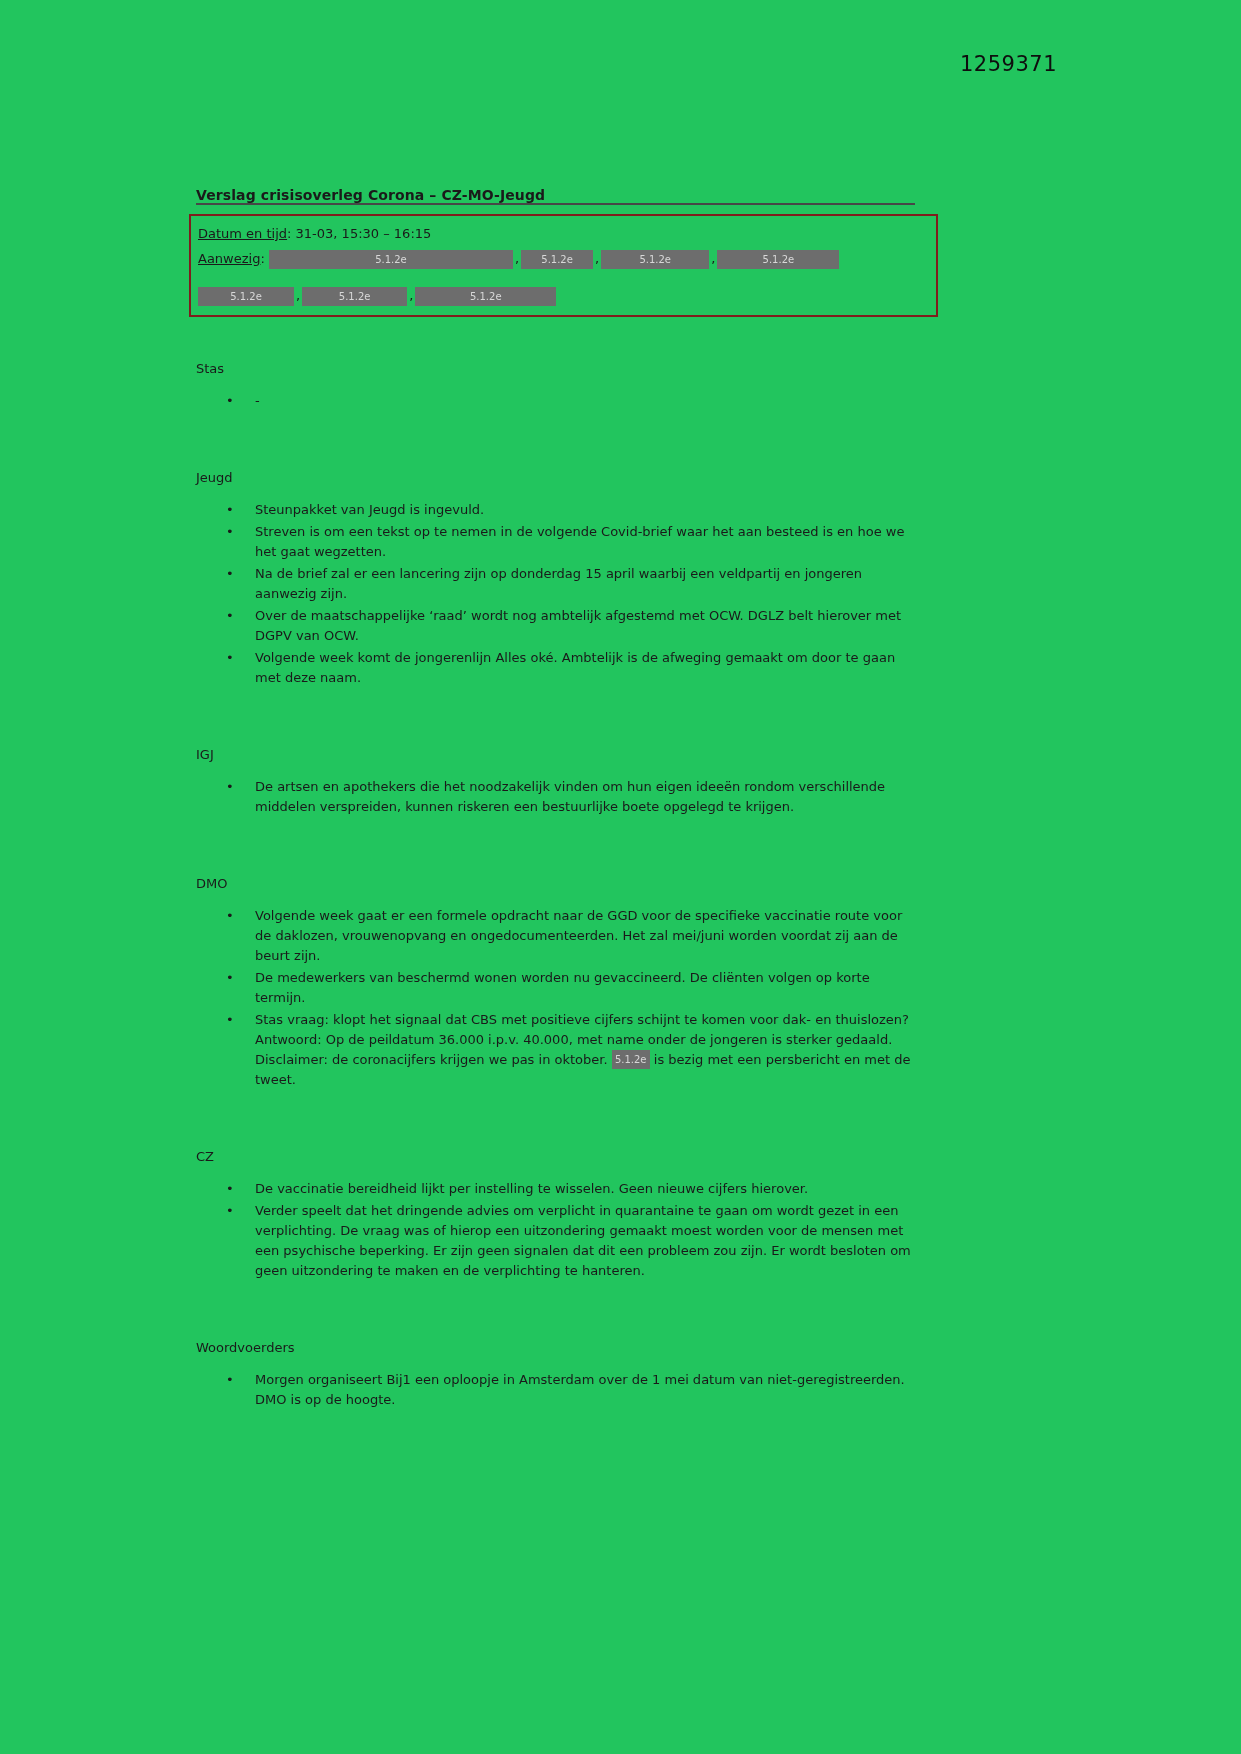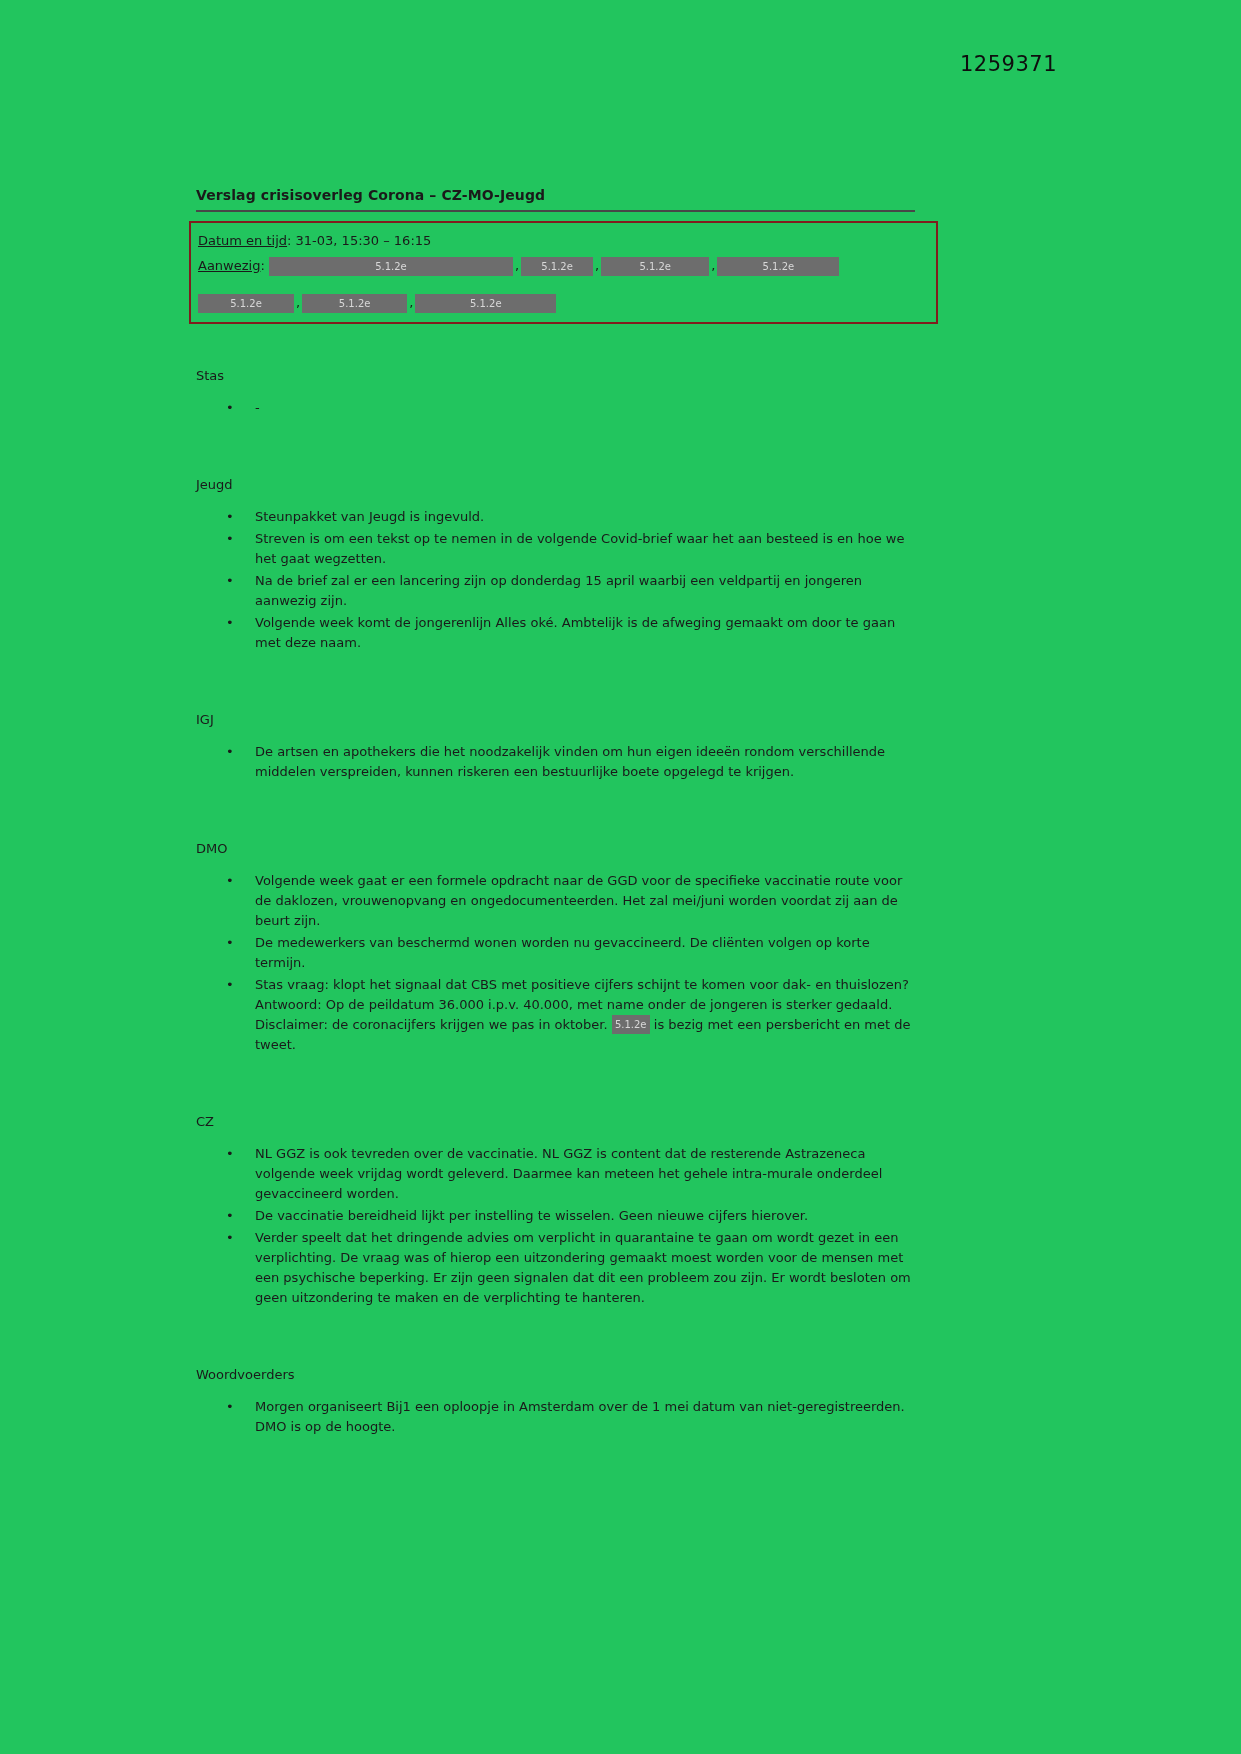--- a/index.html
+++ b/index.html
@@ -26,21 +26,20 @@
     color: #0e0e0e;
   }
   .content {
     position: absolute;
     left: 196px;
     top: 187px;
     width: 722px;
   }
   .title-row {
     border-bottom: 2px solid #474747;
-    padding-bottom: 7px;
     width: 719px;
   }
   .title {
     font-weight: 700;
     font-size: 14px;
     letter-spacing: 0.1px;
   }
   .meta-box {
     border: 2px solid #7f1d1d;
     margin-top: 9px;
@@ -118,41 +117,41 @@
           <ul class="bullets">
             <li class="bullet">-</li>
           </ul>
         </section>
         <section class="doc-section">
           <div class="section-heading">Jeugd</div>
           <ul class="bullets">
             <li class="bullet">Steunpakket van Jeugd is ingevuld.</li>
             <li class="bullet">Streven is om een tekst op te nemen in de volgende Covid-brief waar het aan besteed is en hoe we het gaat wegzetten.</li>
             <li class="bullet">Na de brief zal er een lancering zijn op donderdag 15 april waarbij een veldpartij en jongeren aanwezig zijn.</li>
+            <li class="bullet">Over de maatschappelijke ‘raad’ wordt nog ambtelijk afgestemd met OCW. DGLZ belt hierover met DGPV van OCW.</li>
             <li class="bullet">Volgende week komt de jongerenlijn Alles oké. Ambtelijk is de afweging gemaakt om door te gaan met deze naam.</li>
           </ul>
         </section>
         <section class="doc-section">
           <div class="section-heading">IGJ</div>
           <ul class="bullets">
             <li class="bullet">De artsen en apothekers die het noodzakelijk vinden om hun eigen ideeën rondom verschillende middelen verspreiden, kunnen riskeren een bestuurlijke boete opgelegd te krijgen.</li>
           </ul>
         </section>
         <section class="doc-section">
           <div class="section-heading">DMO</div>
           <ul class="bullets">
             <li class="bullet">Volgende week gaat er een formele opdracht naar de GGD voor de specifieke vaccinatie route voor de daklozen, vrouwenopvang en ongedocumenteerden. Het zal mei/juni worden voordat zij aan de beurt zijn.</li>
             <li class="bullet">De medewerkers van beschermd wonen worden nu gevaccineerd. De cliënten volgen op korte termijn.</li>
             <li class="bullet">Stas vraag: klopt het signaal dat CBS met positieve cijfers schijnt te komen voor dak- en thuislozen? Antwoord: Op de peildatum 36.000 i.p.v. 40.000, met name onder de jongeren is sterker gedaald. Disclaimer: de coronacijfers krijgen we pas in oktober. <span class="redaction inline" style="width: 38px;">5.1.2e</span> is bezig met een persbericht en met de tweet.</li>
           </ul>
         </section>
         <section class="doc-section">
           <div class="section-heading">CZ</div>
           <ul class="bullets">
-            <li class="bullet">NL GGZ is ook tevreden over de vaccinatie. NL GGZ is content dat de resterende Astrazeneca volgende week vrijdag wordt geleverd. Daarmee kan meteen het gehele intra-murale onderdeel gevaccineerd worden.</li>
             <li class="bullet">De vaccinatie bereidheid lijkt per instelling te wisselen. Geen nieuwe cijfers hierover.</li>
             <li class="bullet">Verder speelt dat het dringende advies om verplicht in quarantaine te gaan om wordt gezet in een verplichting. De vraag was of hierop een uitzondering gemaakt moest worden voor de mensen met een psychische beperking. Er zijn geen signalen dat dit een probleem zou zijn. Er wordt besloten om geen uitzondering te maken en de verplichting te hanteren.</li>
           </ul>
         </section>
         <section class="doc-section">
           <div class="section-heading">Woordvoerders</div>
           <ul class="bullets">
             <li class="bullet">Morgen organiseert Bij1 een oploopje in Amsterdam over de 1 mei datum van niet-geregistreerden. DMO is op de hoogte.</li>
           </ul>
         </section>

